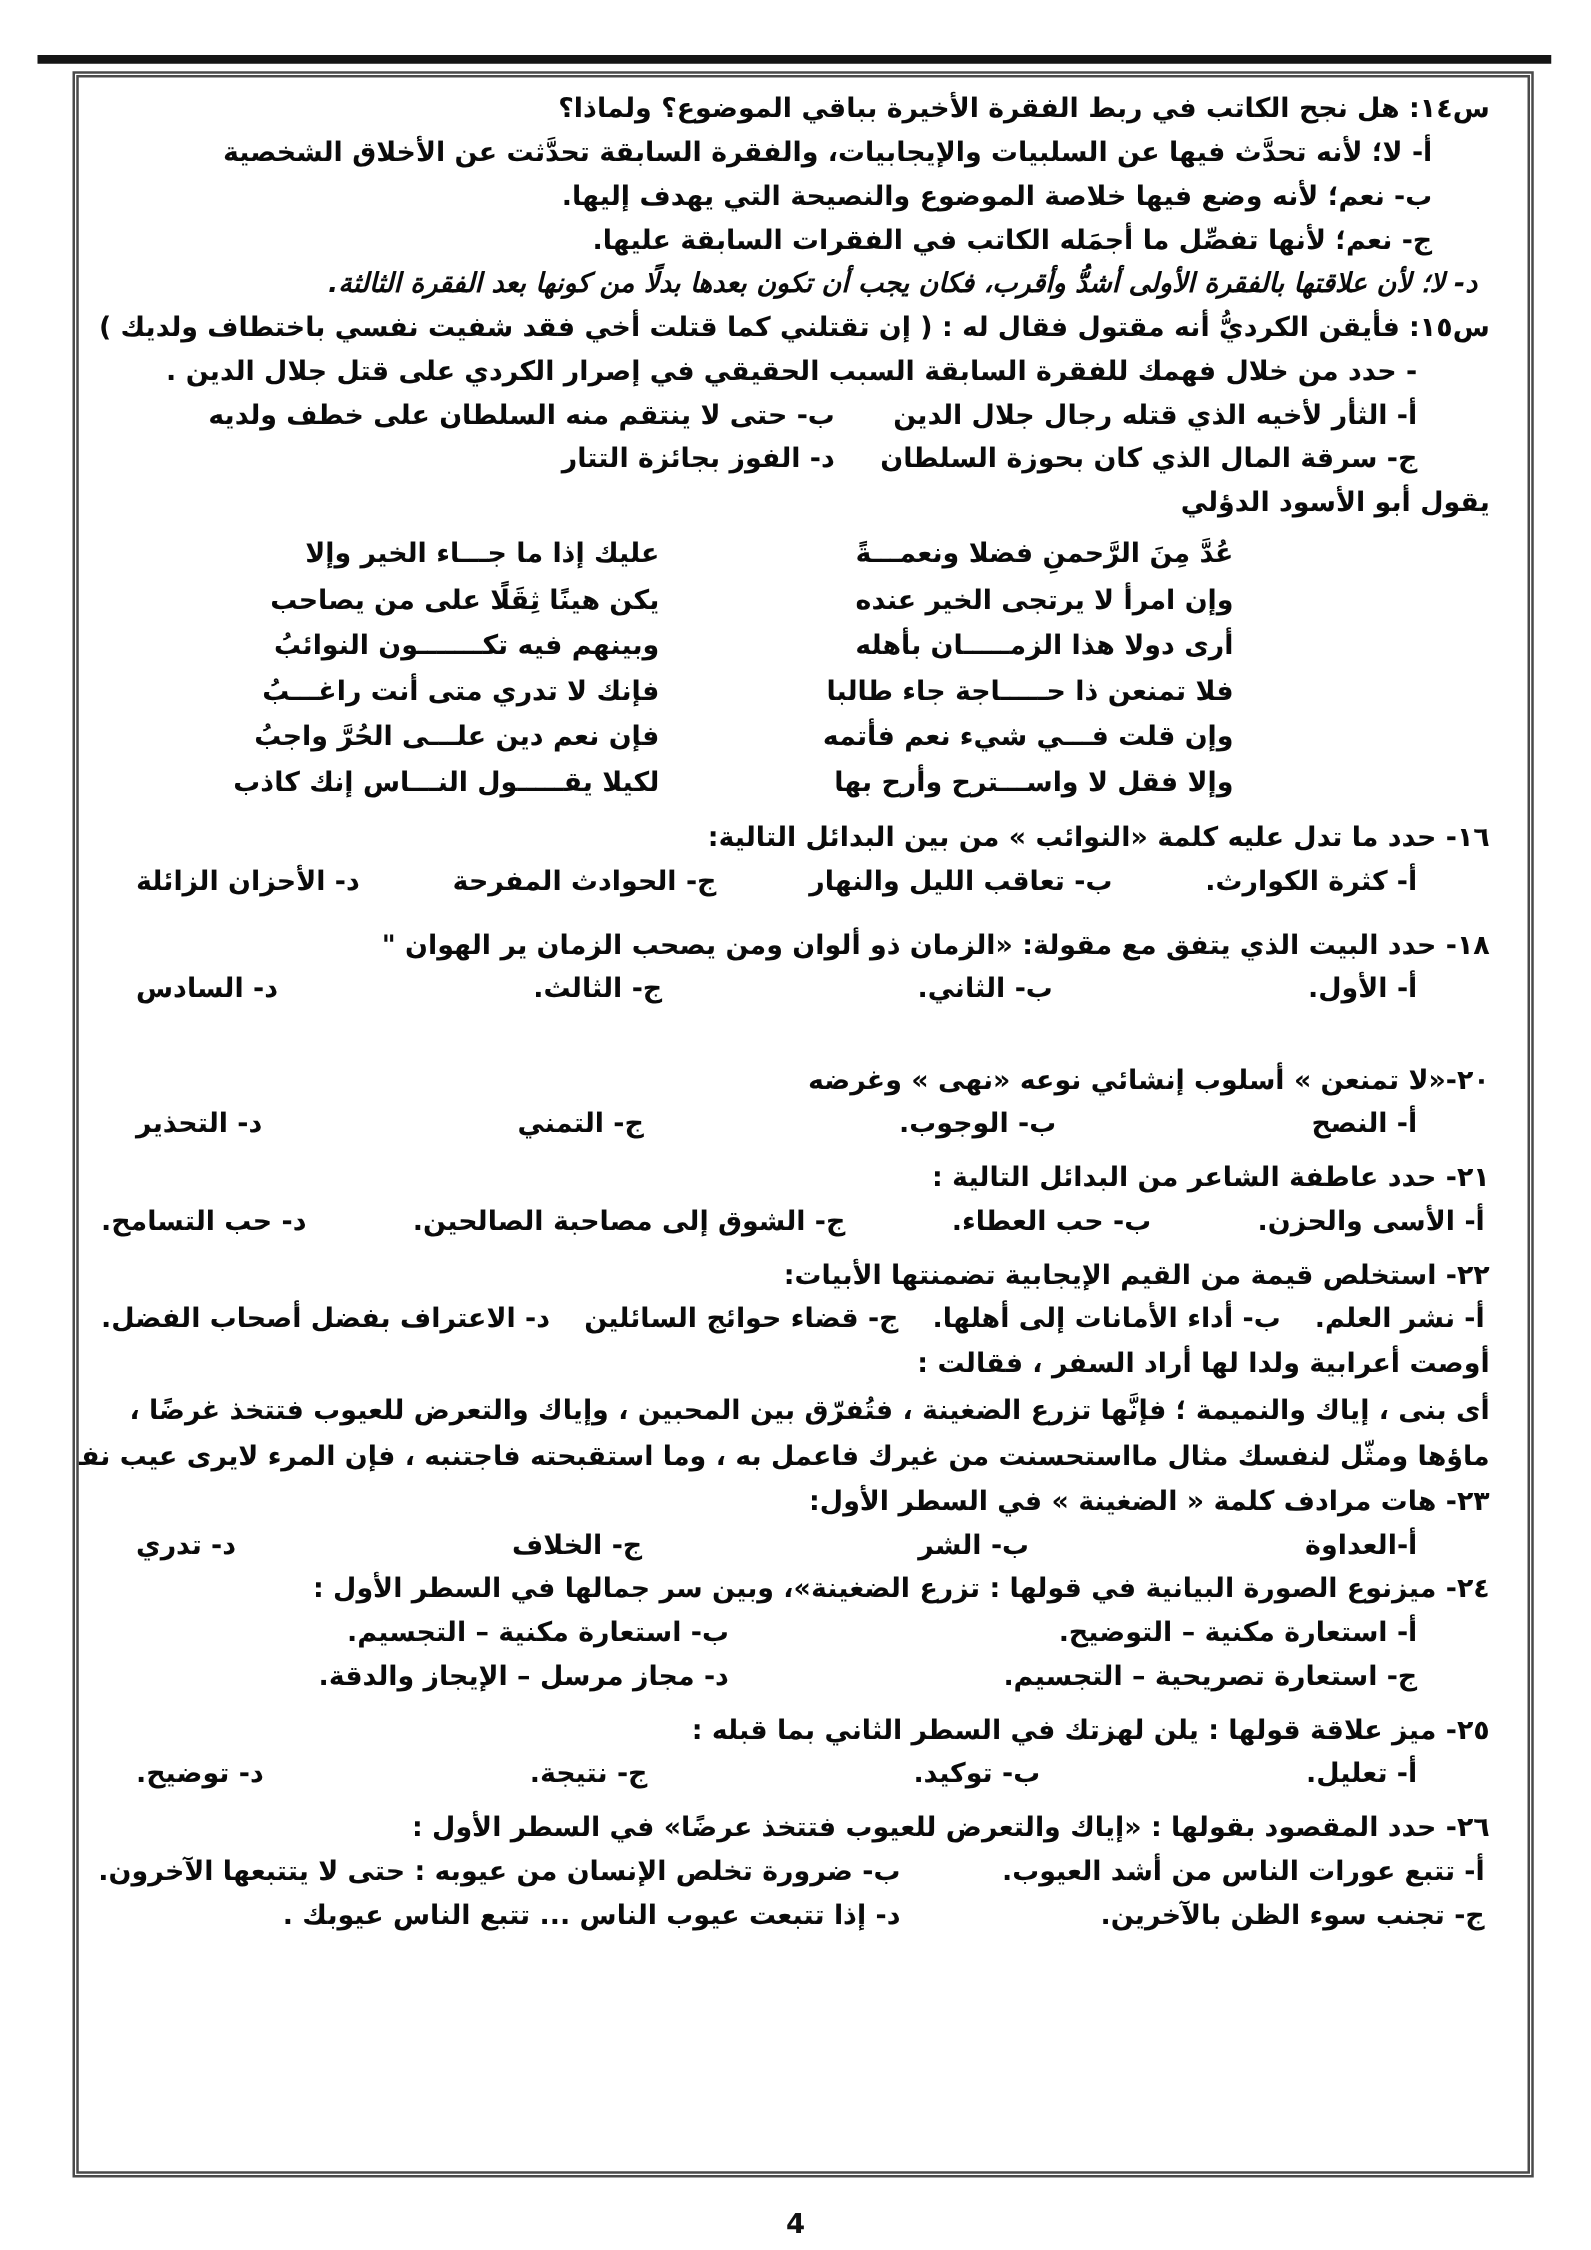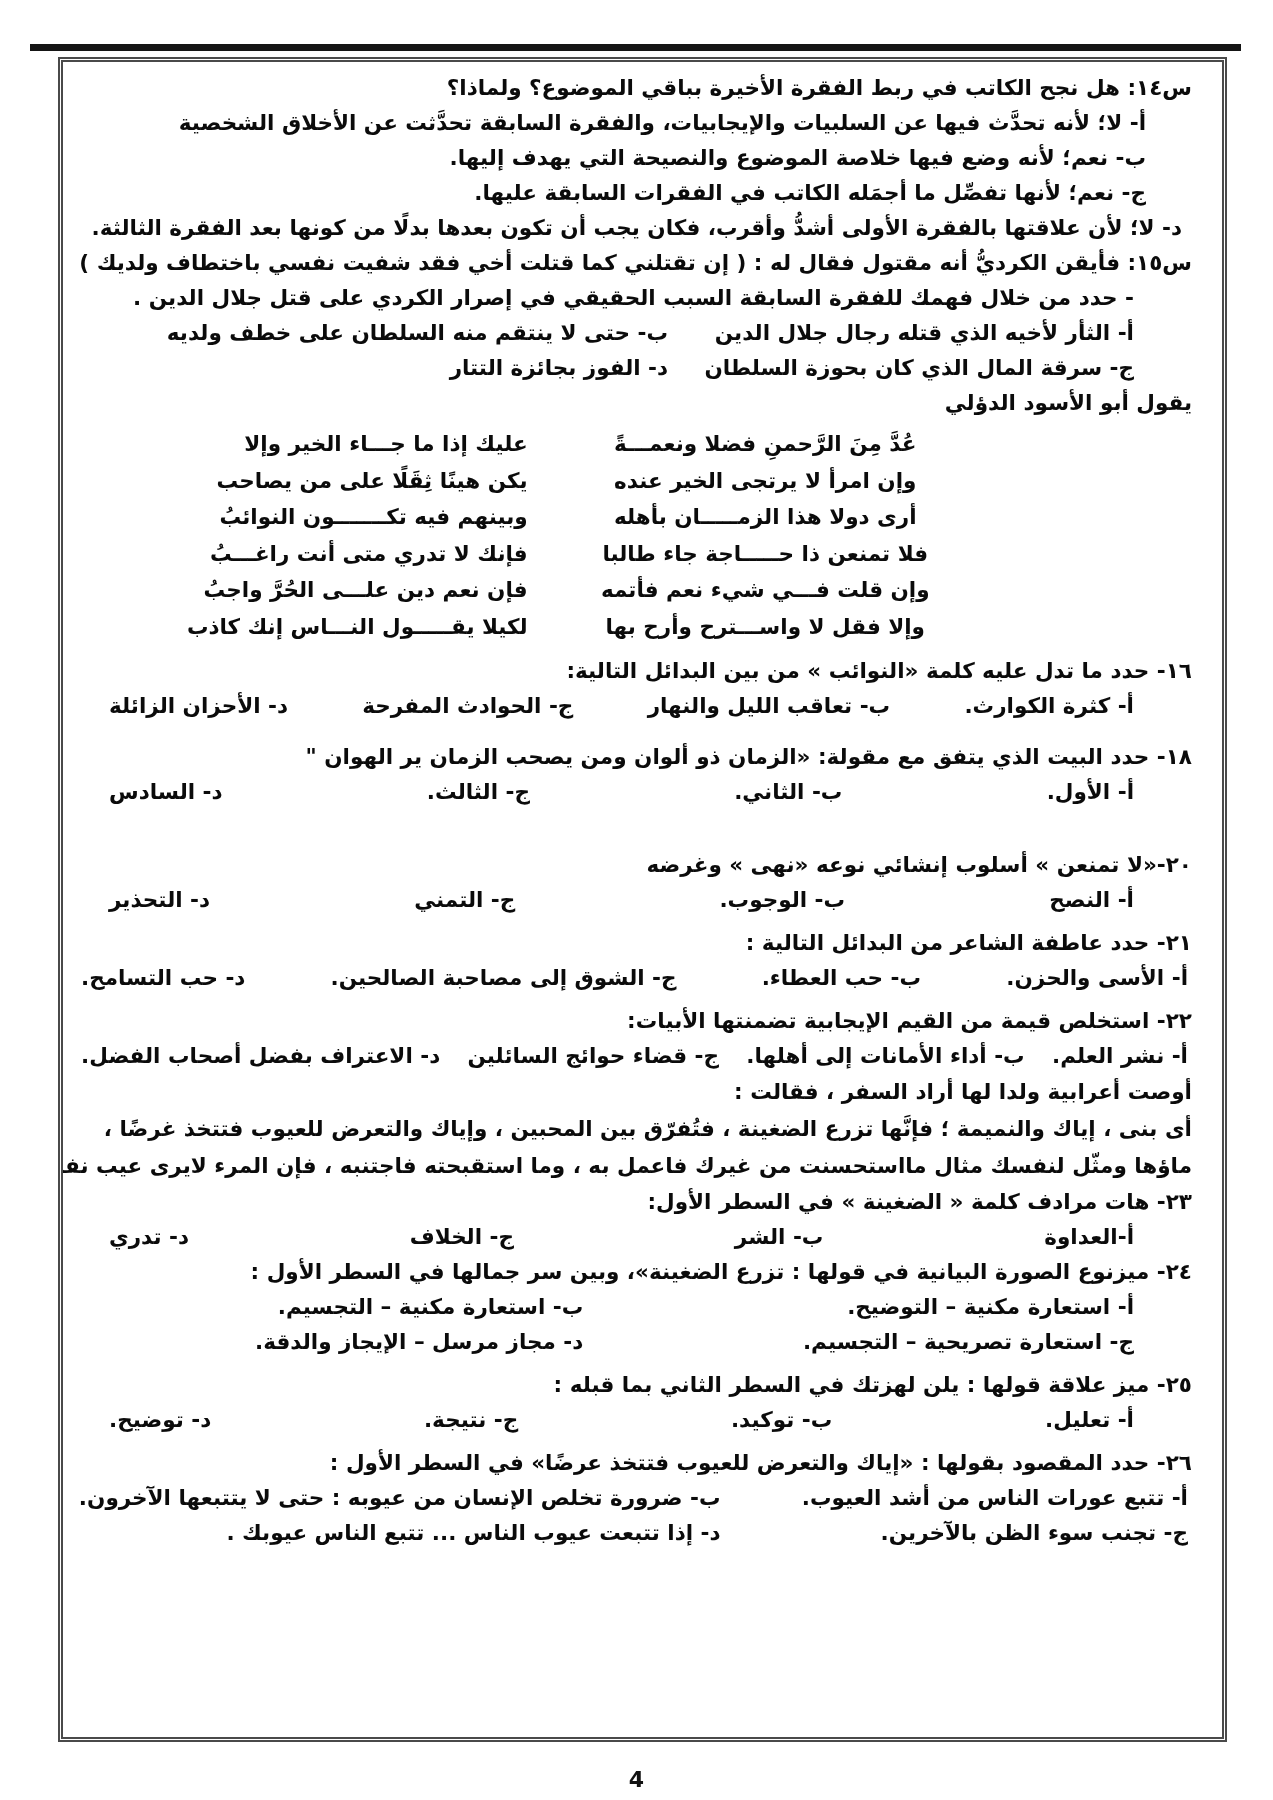--- a/index.html
+++ b/index.html
@@ -14,33 +14,33 @@
     position:absolute;top:57px;left:38px;right:46px;bottom:58px;
     border:5px double #4a4a4a;
     padding:8px 30px 0 12px;
     overflow:hidden;
     box-sizing:border-box;
     margin-left:20px;
   }
   .line{line-height:35px;font-size:21.5px;white-space:nowrap;}
   .title{margin-right:0;}
   .opt-block{margin-right:46px;}
-  .opt-block-d{margin-right:10px;}
+  .opt-block-d{margin-right:10px;font-style:italic;}
   .indent1{margin-right:58px;}
   .opts4{display:flex;justify-content:space-between;line-height:35px;font-size:21.5px;
          padding-right:58px;padding-left:34px;}
   .opts4.tight{padding-right:4px;padding-left:6px;}
   .grid2{display:grid;line-height:35px;font-size:21.5px;}
   .g15{grid-template-columns:44% 56%;padding-right:58px;}
   .g24{grid-template-columns:52% 48%;padding-right:58px;}
   .g26{grid-template-columns:42% 58%;padding-right:4px;}
   .underline{}
   .poem{margin:6px 205px 8px 120px;}
   .verse{display:flex;justify-content:space-between;line-height:36.5px;font-size:21.5px;}
-  .verse .hemi-a{width:56%;text-align:center;white-space:nowrap;}
+  .verse .hemi-a{width:56%;text-align:right;white-space:nowrap;}
   .verse .hemi-b{width:42%;text-align:right;white-space:nowrap;}
   .passage .line{line-height:37px;}
   .gap-lg{height:30px;}
   .gap-sm{height:8px;}
   .page-number{
     position:absolute;left:0;right:0;bottom:8px;text-align:center;
     font-size:22px;font-weight:bold;color:#111;
     font-family:"DejaVu Sans",sans-serif;
   }
 </style>

